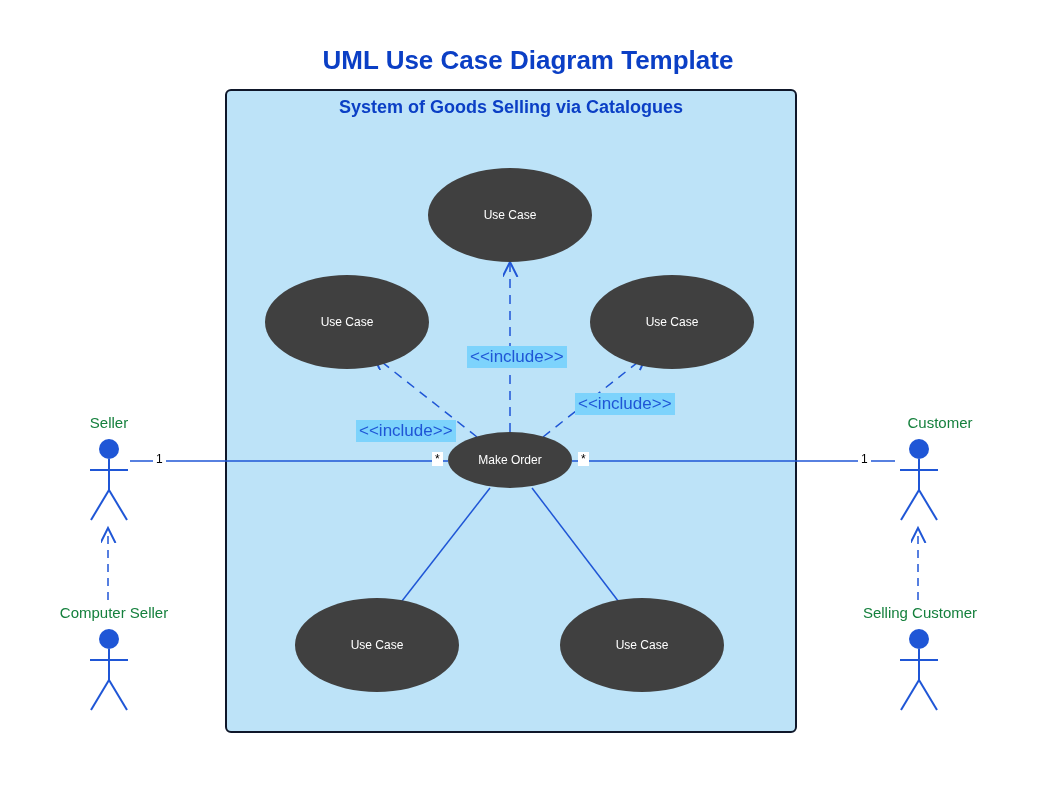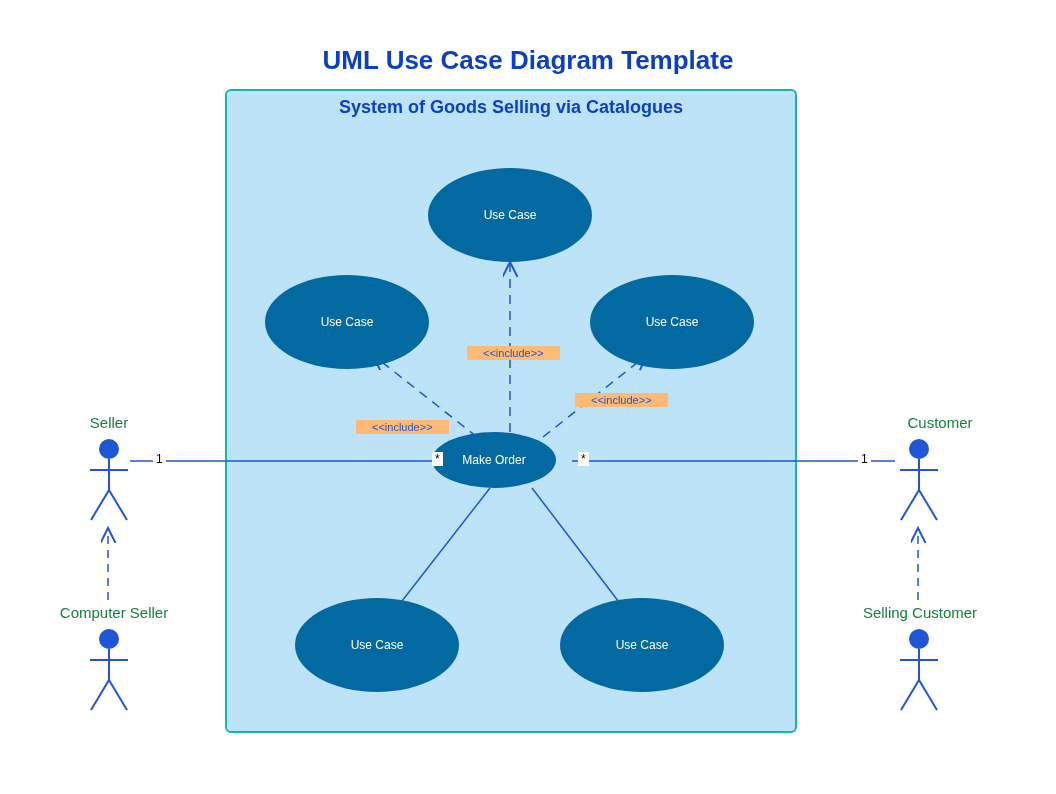--- a/index.html
+++ b/index.html
@@ -20,56 +20,56 @@
     font-size: 26px;
     font-weight: 700;
   }
   .system-box {
     position: absolute;
     left: 225px;
     top: 89px;
     width: 568px;
     height: 640px;
     background: #bde3f8;
-    border: 2px solid #14b8a6;
+    border: 2px solid #0f172a;
     border-radius: 6px;
   }
   .system-title {
     position: absolute;
     top: 6px;
     left: 0;
     width: 100%;
     text-align: center;
     color: #0b3fc5;
     font-weight: 700;
     font-size: 18px;
   }
   .usecase {
     position: absolute;
-    background: #0369a1;
+    background: #404040;
     color: #ffffff;
     border-radius: 50%;
     display: flex;
     align-items: center;
     justify-content: center;
     font-size: 12px;
     text-align: center;
   }
   .actor-label {
     position: absolute;
     color: #15803d;
     font-size: 15px;
     text-align: center;
   }
   .stereotype {
     position: absolute;
-    background: #fdba74;
+    background: #7dd3fc;
     color: #1f56d6;
-    font-size: 11px;
-    padding: 1px 16px;
+    font-size: 17px;
+    padding: 1px 3px;
   }
   .multiplicity {
     position: absolute;
     background: #ffffff;
     color: #000;
     font-size: 12px;
     padding: 0 3px;
   }
   svg.overlay {
     position: absolute;
@@ -107,21 +107,21 @@
   <line x1="510" y1="432" x2="510" y2="262" stroke="#1f56d6" stroke-width="1.5" stroke-dasharray="9 7" marker-end="url(#arrow-open)"></line>
   <line x1="543" y1="437" x2="647" y2="355" stroke="#1f56d6" stroke-width="1.5" stroke-dasharray="9 7" marker-end="url(#arrow-open)"></line>
 
   <line x1="490" y1="488" x2="395" y2="610" stroke="#1f56d6" stroke-width="1.5"></line>
   <line x1="532" y1="488" x2="625" y2="610" stroke="#1f56d6" stroke-width="1.5"></line>
 
   <line x1="108" y1="600" x2="108" y2="528" stroke="#1f56d6" stroke-width="1.5" stroke-dasharray="8 6" marker-end="url(#arrow-open)"></line>
   <line x1="918" y1="600" x2="918" y2="528" stroke="#1f56d6" stroke-width="1.5" stroke-dasharray="8 6" marker-end="url(#arrow-open)"></line>
 </svg>
 
-<div class="usecase" style="left:432px; top:432px; width:124px; height:56px;">Make Order</div>
+<div class="usecase" style="left:448px; top:432px; width:124px; height:56px;">Make Order</div>
 
 <div class="usecase" style="left:428px; top:168px; width:164px; height:94px;">Use Case</div>
 
 <div class="usecase" style="left:265px; top:275px; width:164px; height:94px;">Use Case</div>
 
 <div class="usecase" style="left:590px; top:275px; width:164px; height:94px;">Use Case</div>
 
 <div class="usecase" style="left:295px; top:598px; width:164px; height:94px;">Use Case</div>
 
 <div class="usecase" style="left:560px; top:598px; width:164px; height:94px;">Use Case</div>

